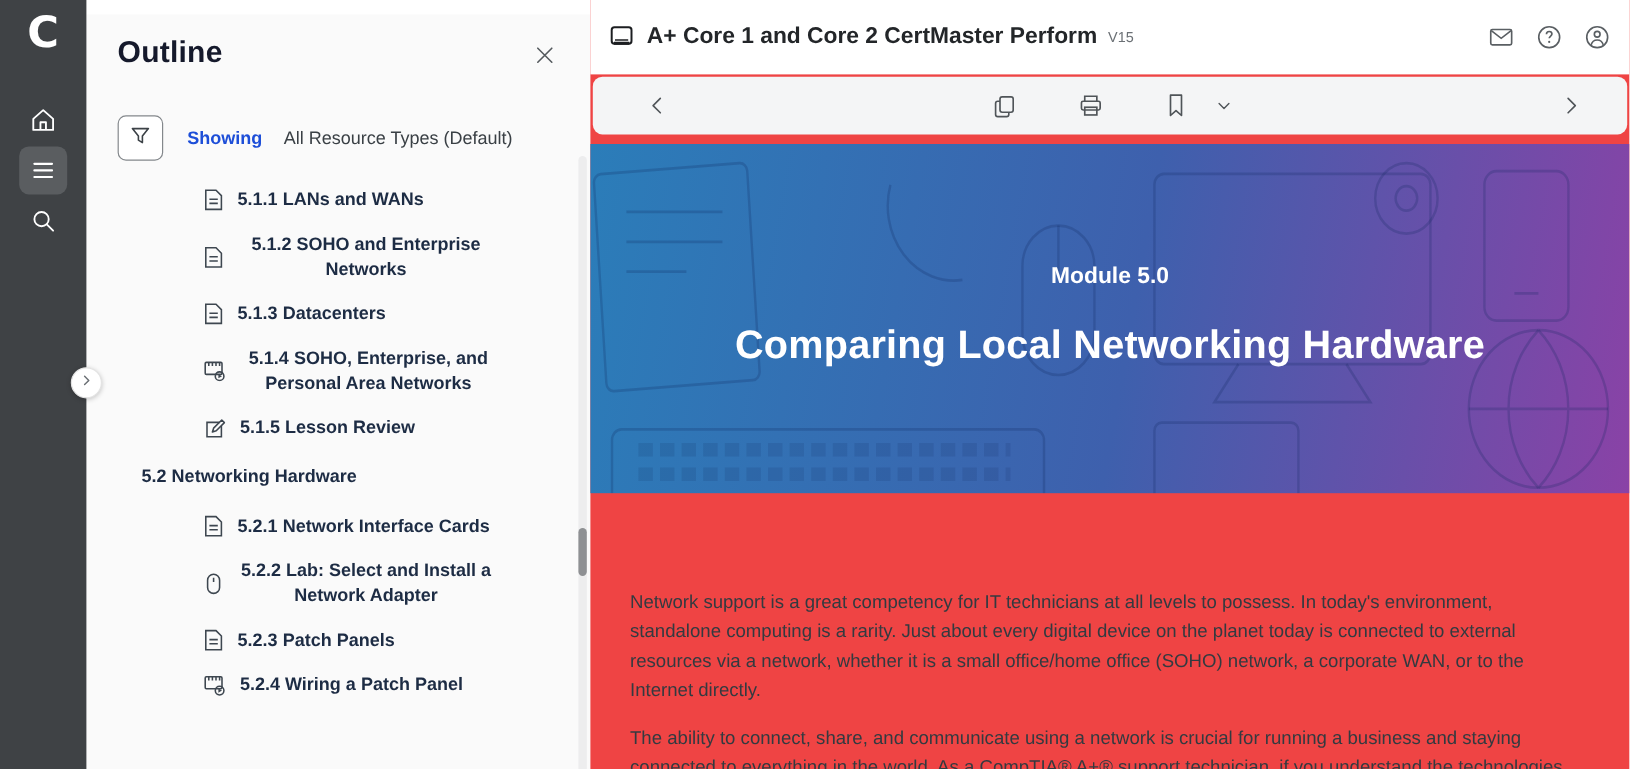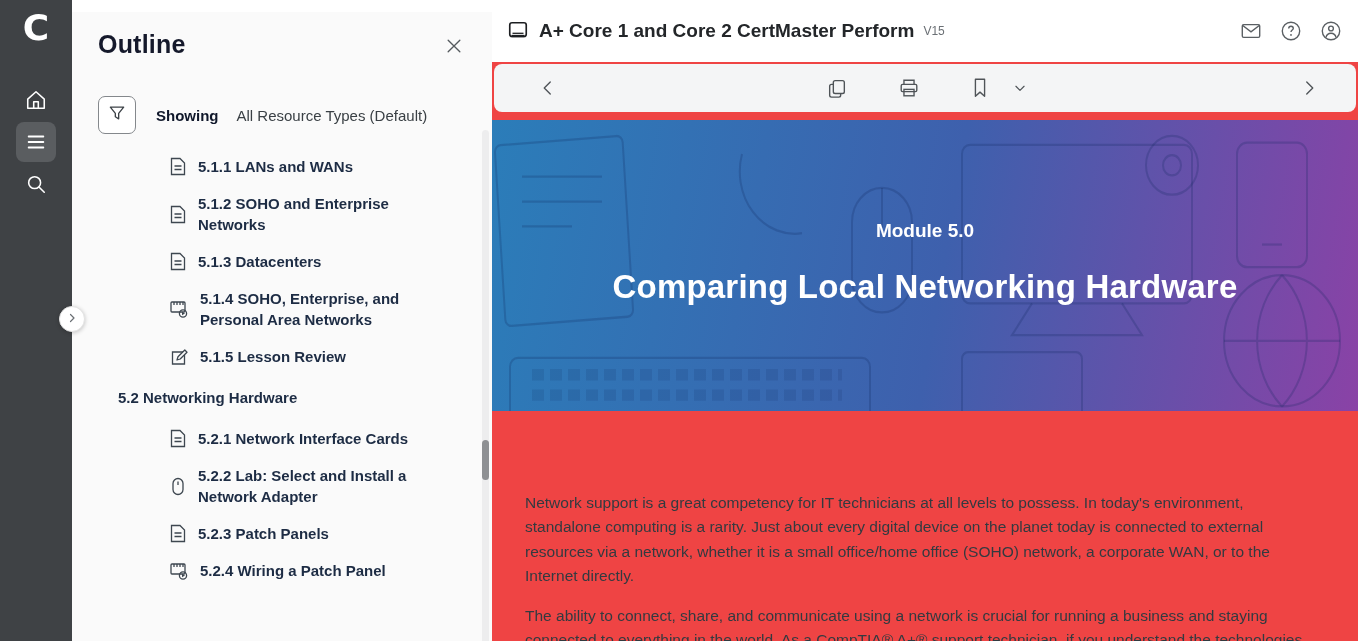--- a/index.html
+++ b/index.html
@@ -21,24 +21,24 @@
   
   .panel { position:absolute; left:72px; top:12px; width:420px; height:641px; background:#fafafa;
     padding:18px 0 0 26px; overflow:hidden; }
   .panel-head { display:flex; align-items:flex-start; height:40px; }
   .panel-title { font-size:25px; font-weight:700; color:#15192b; letter-spacing:.2px; }
   .close-btn { position:absolute; right:28px; top:24px; width:20px; height:20px; cursor:pointer; color:#555; }
 
   .filter-row { display:flex; align-items:center; margin-top:26px; height:38px; }
   .filter-btn { width:38px; height:38px; background:#fff; border:1px solid #84888c; border-radius:7px;
     display:flex; align-items:center; justify-content:center; color:#3c4247; cursor:pointer; flex:0 0 auto; }
-  .filter-label { margin-left:20px; font-size:15px; font-weight:700; color:#0f172a; }
+  .filter-label { margin-left:20px; font-size:15px; font-weight:700; color:#1d4ed8; }
   .filter-value { margin-left:18px; font-size:15px; color:#3a4045; }
 
-  .o-list { margin-top:22px; }
+  .o-list { margin-top:22px;text-align:center; }
   .o-item { display:flex; align-items:center; gap:12px; margin-bottom:16px; padding-left:72px;
     cursor:pointer; }
   .o-item .ic { flex:0 0 auto; color:#3e4750; display:flex; }
   .o-item .lbl { font-size:15px; font-weight:600; color:#1d2c44; line-height:21px; max-width:214px; }
   .o-section { padding-left:20px; margin-top:20px; margin-bottom:20px; cursor:default; }
   .o-section .lbl { max-width:300px; }
 
   .scroll-track { position:absolute; right:3px; top:118px; bottom:0; width:7px; background:#ededee;
     border-radius:4px; }
   .scroll-thumb { position:absolute; right:3px; top:428px; width:7px; height:40px; background:#8e9093;

